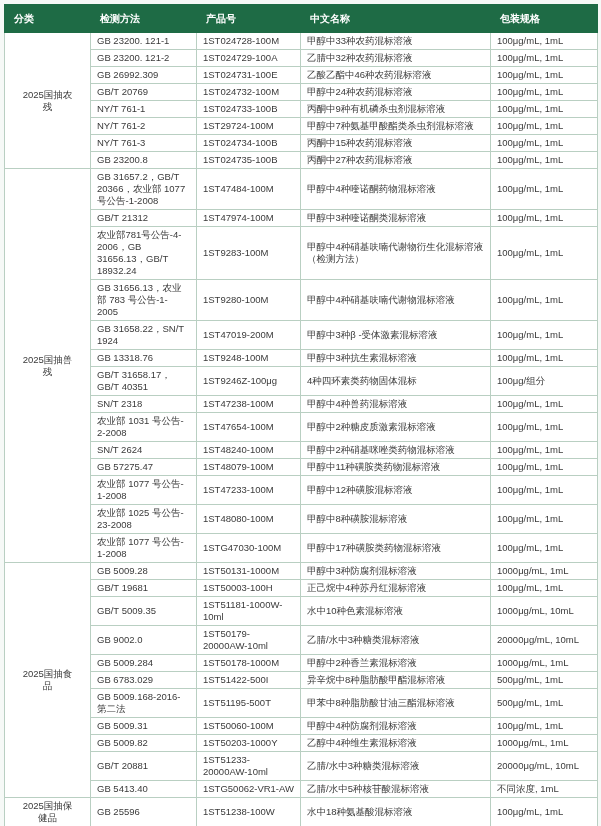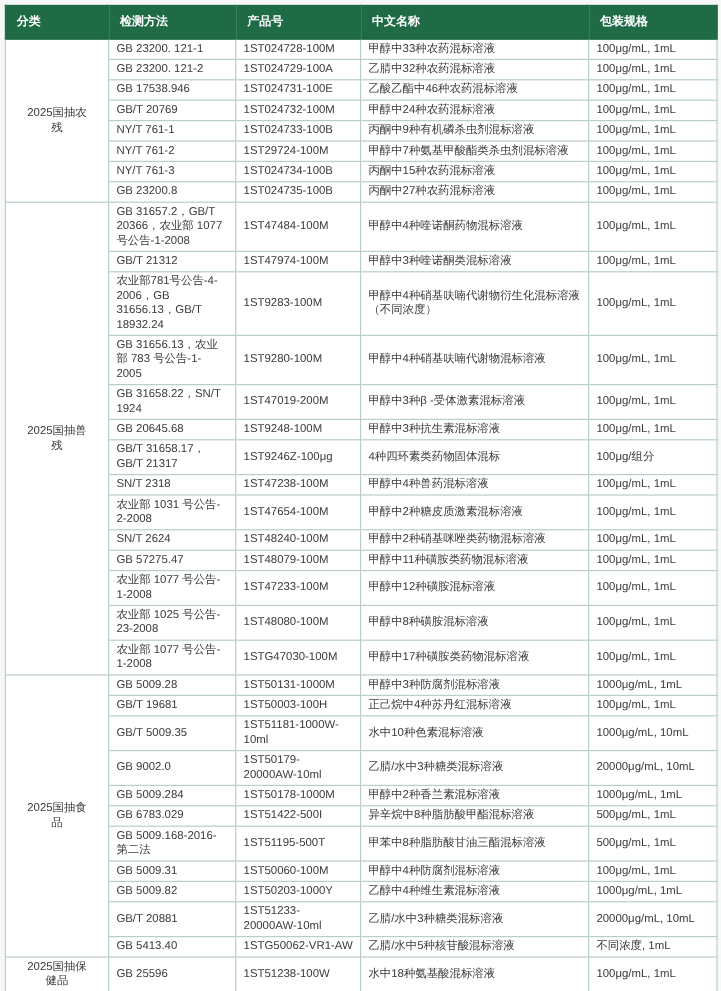--- a/index.html
+++ b/index.html
@@ -78,21 +78,21 @@
           <td>甲醇中33种农药混标溶液</td>
           <td>100μg/mL, 1mL</td>
         </tr>
         <tr>
           <td>GB 23200. 121-2</td>
           <td>1ST024729-100A</td>
           <td>乙腈中32种农药混标溶液</td>
           <td>100μg/mL, 1mL</td>
         </tr>
         <tr>
-          <td>GB 17538.946</td>
+          <td>GB 26992.309</td>
           <td>1ST024731-100E</td>
           <td>乙酸乙酯中46种农药混标溶液</td>
           <td>100μg/mL, 1mL</td>
         </tr>
         <tr>
           <td>GB/T 20769</td>
           <td>1ST024732-100M</td>
           <td>甲醇中24种农药混标溶液</td>
           <td>100μg/mL, 1mL</td>
         </tr>
@@ -135,47 +135,47 @@
           <td>甲醇中3种喹诺酮类混标溶液</td>
           <td>100μg/mL, 1mL</td>
         </tr>
         <tr>
           <td>农业部781号公告-4-
 2006，GB
 31656.13，GB/T
 18932.24</td>
           <td>1ST9283-100M</td>
           <td>甲醇中4种硝基呋喃代谢物衍生化混标溶液
-（不同浓度）</td>
+（检测方法）</td>
           <td>100μg/mL, 1mL</td>
         </tr>
         <tr>
           <td>GB 31656.13，农业
 部 783 号公告-1-
 2005</td>
           <td>1ST9280-100M</td>
           <td>甲醇中4种硝基呋喃代谢物混标溶液</td>
           <td>100μg/mL, 1mL</td>
         </tr>
         <tr>
           <td>GB 31658.22，SN/T
 1924</td>
           <td>1ST47019-200M</td>
           <td>甲醇中3种β -受体激素混标溶液</td>
           <td>100μg/mL, 1mL</td>
         </tr>
         <tr>
-          <td>GB 20645.68</td>
+          <td>GB 13318.76</td>
           <td>1ST9248-100M</td>
           <td>甲醇中3种抗生素混标溶液</td>
           <td>100μg/mL, 1mL</td>
         </tr>
         <tr>
           <td>GB/T 31658.17，
-GB/T 21317</td>
+GB/T 40351</td>
           <td>1ST9246Z-100μg</td>
           <td>4种四环素类药物固体混标</td>
           <td>100μg/组分</td>
         </tr>
         <tr>
           <td>SN/T 2318</td>
           <td>1ST47238-100M</td>
           <td>甲醇中4种兽药混标溶液</td>
           <td>100μg/mL, 1mL</td>
         </tr>

